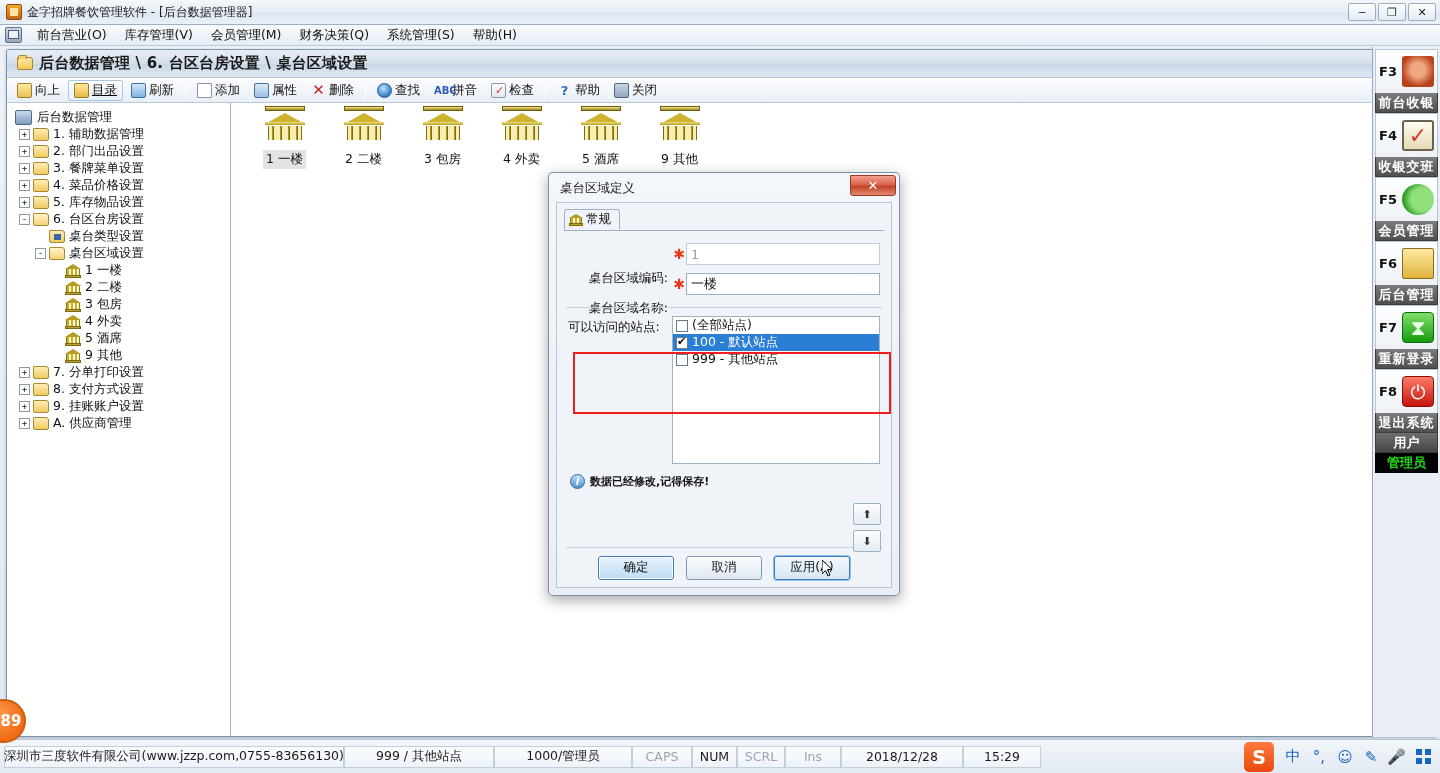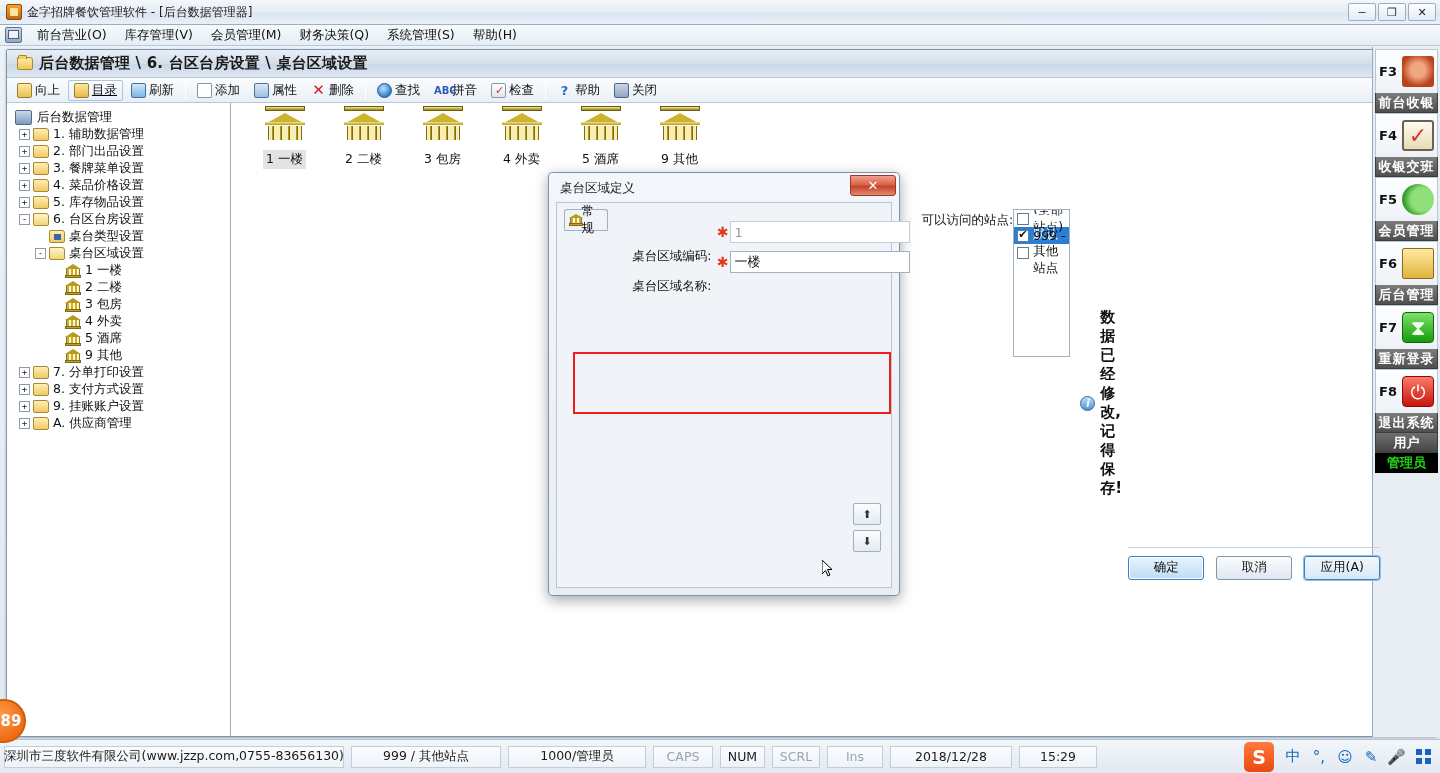--- a/index.html
+++ b/index.html
@@ -264,21 +264,21 @@
   .gi-hour  { background: linear-gradient(#7ee06a,#169b0d); border:1px solid #0c6b08; border-radius:4px; position:relative; }
   .gi-hour::after{ content:"⧗"; position:absolute; inset:0; color:#063; font-size:21px; text-align:center; line-height:31px; color:#e9ffe6;}
   .gi-pwr   { background: linear-gradient(#ff7b6b,#c5140b); border:1px solid #8b0a05; border-radius:4px; position:relative; }
   .gi-pwr::after{ content:"⏻"; position:absolute; inset:0; color:#fff; font-size:19px; text-align:center; line-height:31px; }
 
   
   #status {
     position: absolute; left: 0; right: 0; bottom: 0; height: 34px;
     background: linear-gradient(#f2f6fa, #e2e9f1);
     border-top: 1px solid #b6c4d4;
-    display: flex; align-items: center; padding: 0 4px; gap: 7px;
+    display: flex; align-items: center; padding: 0 4px; gap: 0;
   }
   .scell {
     height: 22px; border: 1px solid #c3cedb;
     background: linear-gradient(#fbfcfe,#eef3f8);
     display: flex; align-items: center; justify-content: center;
     padding: 0 10px; font-size: 12.5px; color: #1a1a1a; white-space: nowrap;
   }
   .scell.dim { color: #9aa4af; }
   .scell.wide { flex: none; }
   #status .spacer { flex: 1 1 auto; }
@@ -331,21 +331,21 @@
   #dlg .xbtn {
     position: absolute; right: 0; top: -1px; width: 46px; height: 21px;
     background: linear-gradient(#f2a08f 0%, #d9644a 45%, #c3442a 55%, #e08a72 100%);
     border: 1px solid #9a3a22; border-radius: 0 3px 3px 3px;
     color: #fff; font-size: 13px; font-weight: bold;
     display: flex; align-items: center; justify-content: center;
   }
   #dlg .inner {
     flex: 1 1 auto; margin: 2px 4px 4px 4px;
     border: 1px solid #b8c5d3; background: #f0f3f7;
-    display: flex; flex-direction: row; padding: 6px 7px 0 7px;
+    display: flex; flex-direction: column; padding: 6px 7px 0 7px;
     position: relative;
   }
   .tabrow { height: 22px; display: flex; align-items: flex-end; border-bottom: 1px solid #9fb0c2; }
   .tabrow .tab {
     height: 21px; padding: 0 8px 0 4px; display: flex; align-items: center; gap: 3px;
     background: #f0f3f7; border: 1px solid #9fb0c2; border-bottom: 1px solid #f0f3f7;
     border-radius: 3px 3px 0 0; font-size: 12.5px; color: #111;
   }
   .frm { padding: 10px 4px 0 4px; }
   .frow { display: flex; align-items: center; height: 26px; margin-bottom: 4px; }
@@ -380,21 +380,21 @@
     position: absolute; left: 16px; top: 149px; width: 318px; height: 62px;
     border: 2px solid #ef1d1d; pointer-events: none;
   }
   .noterow { display: flex; align-items: center; padding: 10px 4px 0 6px; }
   .noterow .ibadge {
     width: 15px; height: 15px; border-radius: 50%; margin-right: 5px; flex: none;
     background: linear-gradient(#bfe0f7,#4e92cf); border: 1px solid #2c6ca6;
     color: #fff; font-size: 10px; font-weight: bold; font-style: italic;
     display: flex; align-items: center; justify-content: center;
   }
-  .noterow .ntext { font-size: 15px; font-weight: bold; color: #111; }
+  .noterow .ntext { font-size: 11px; font-weight: bold; color: #111; }
   .updown { position: absolute; right: 10px; top: 300px; display: flex; flex-direction: column; gap: 5px; }
   .updown .ub {
     width: 28px; height: 22px; border: 1px solid #9fb0c2; border-radius: 2px;
     background: linear-gradient(#fcfdfe,#e4ebf3);
     display: flex; align-items: center; justify-content: center;
     font-size: 11px; color: #333;
   }
   .btnrow {
     height: 40px; display: flex; align-items: center; justify-content: center; gap: 12px;
     border-top: 1px solid #c9d3de; margin: 0 2px; margin-top: auto;

